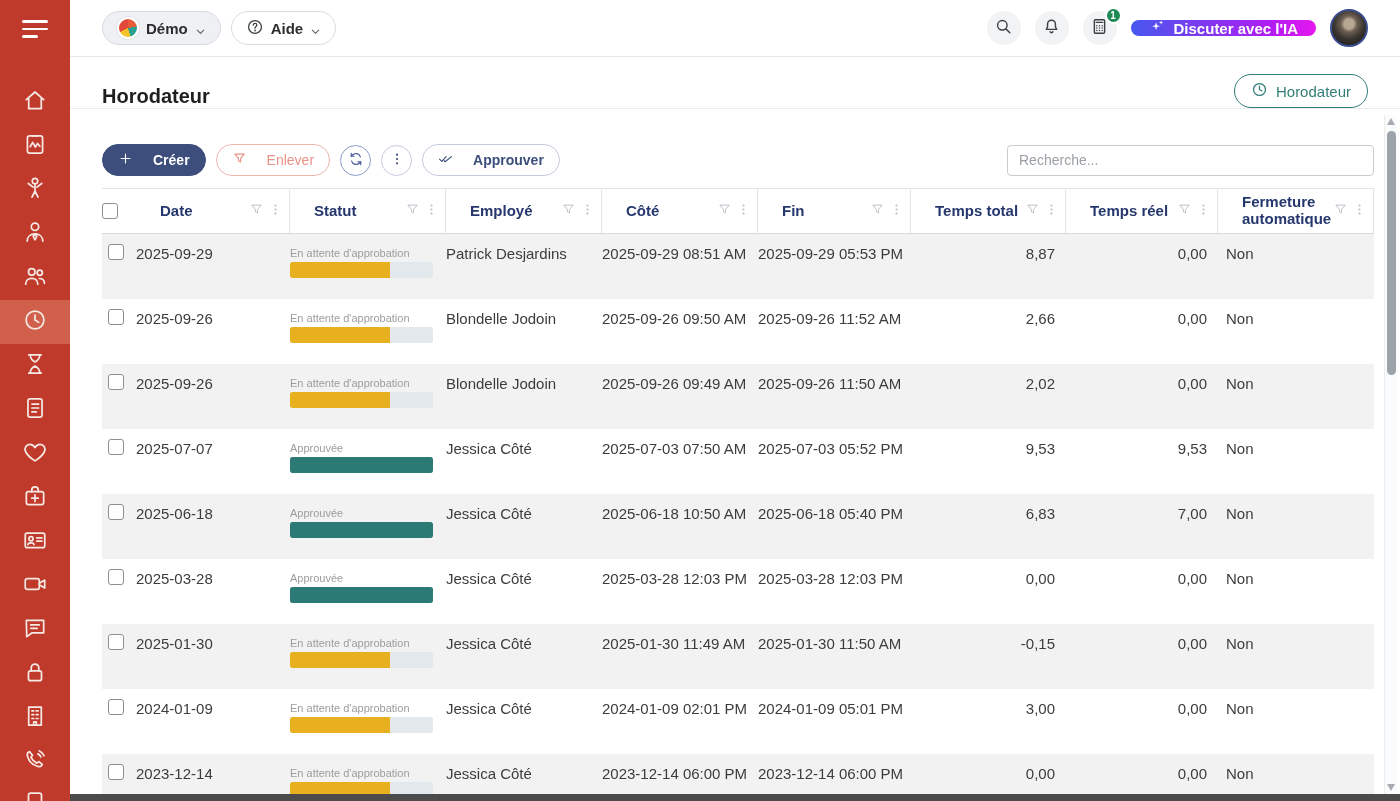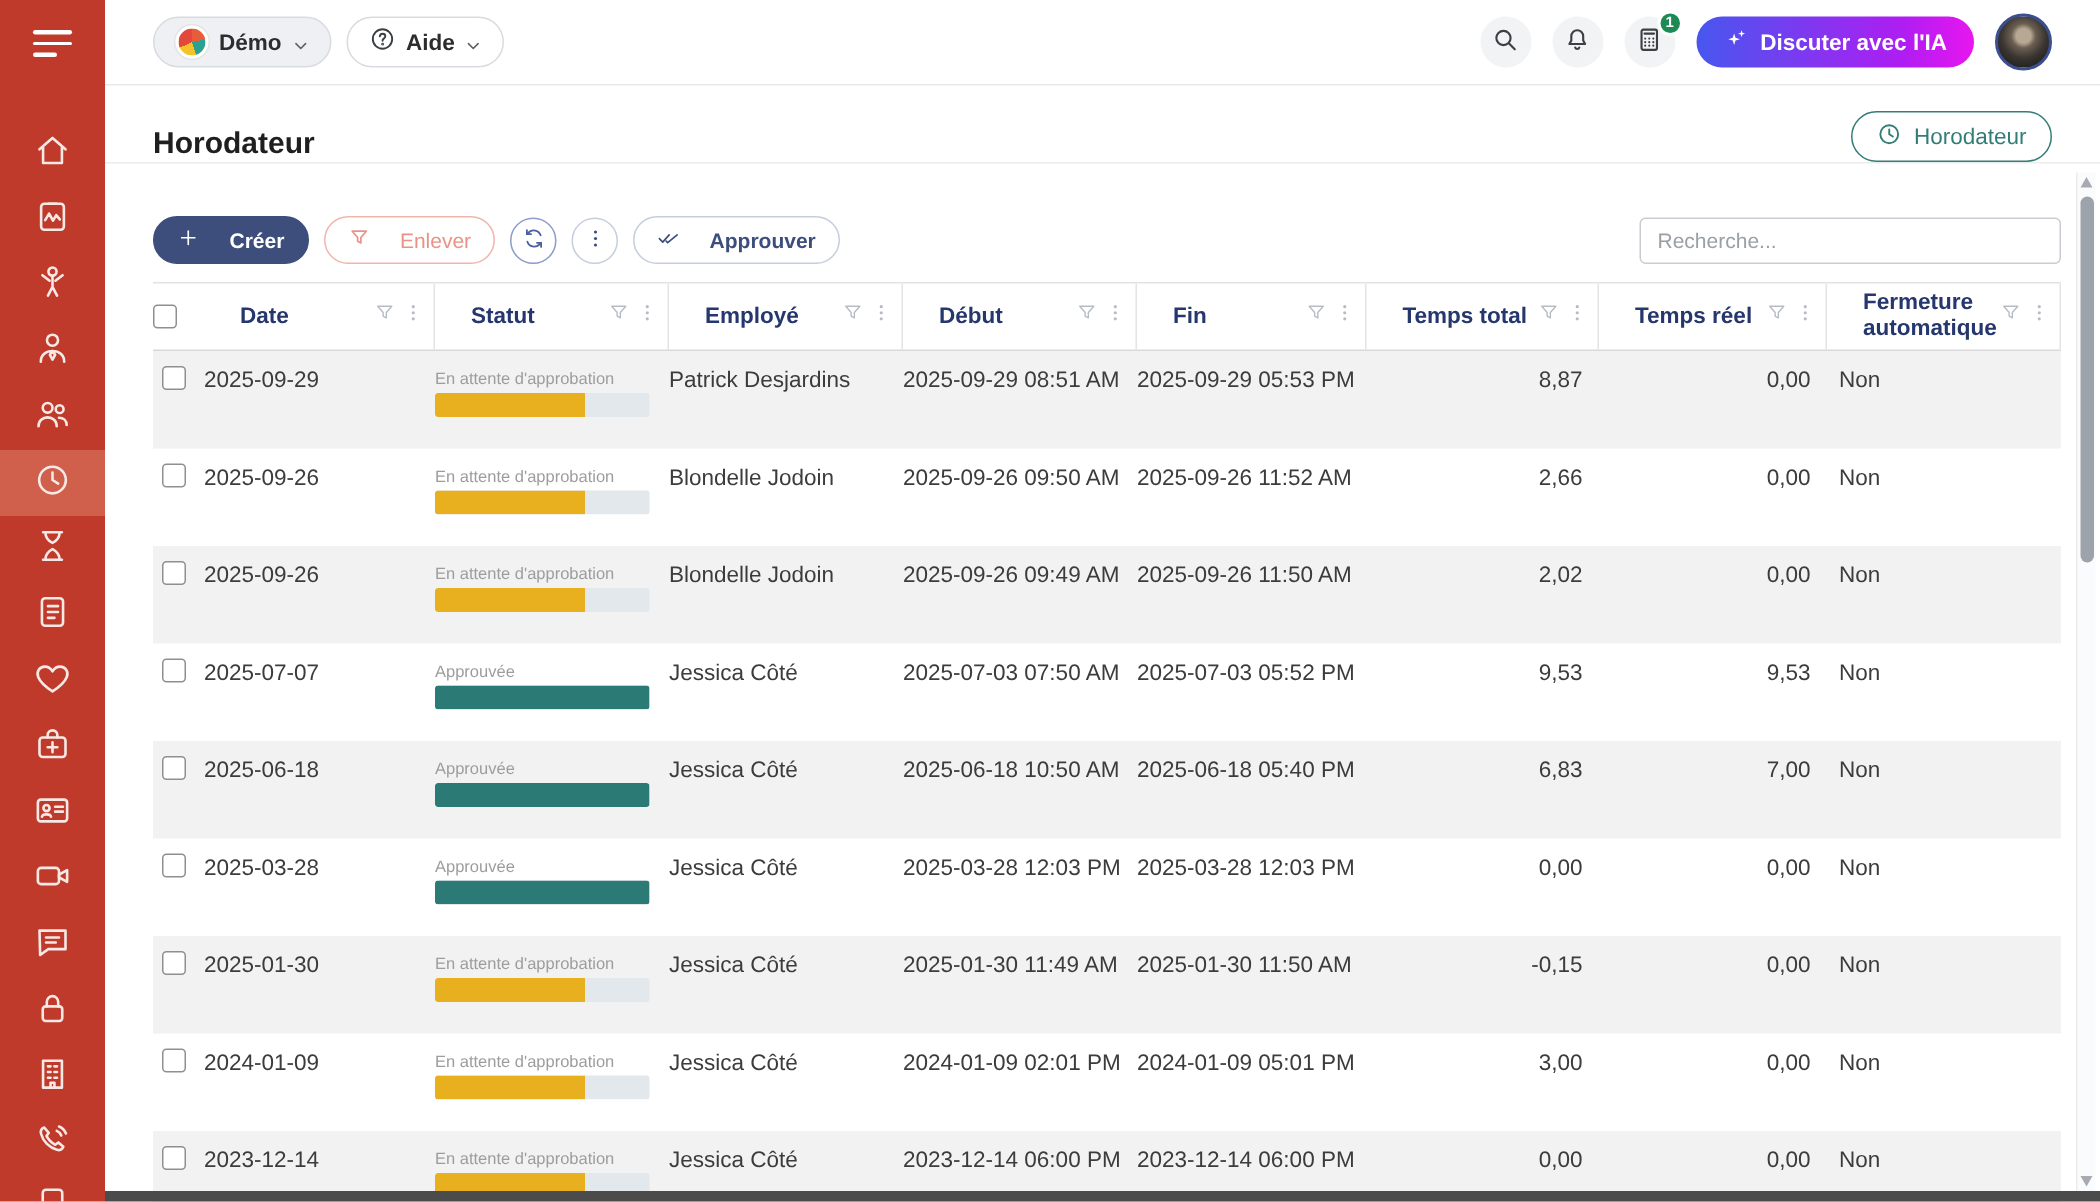--- a/index.html
+++ b/index.html
@@ -37,21 +37,21 @@
   .chev { width:11px; height:11px; }
   .chev svg { width:11px; height:11px; stroke:#5f6368; stroke-width:2.4; fill:none; stroke-linecap:round; stroke-linejoin:round;}
   .qmark svg { width:18px; height:18px; stroke:#3c4043; stroke-width:1.7; fill:none; stroke-linecap:round;}
   .topbar-right { margin-left:auto; display:flex; align-items:center; gap:14px; }
   .round-btn { width:34px; height:34px; border-radius:50%; background:#f1f3f4;
     display:flex; align-items:center; justify-content:center; cursor:pointer; position:relative; border:none; }
   .round-btn svg { width:19px; height:19px; stroke:#3c4043; stroke-width:1.8; fill:none; stroke-linecap:round; stroke-linejoin:round;}
   .badge { position:absolute; top:-4px; right:-5px; min-width:17px; height:17px;
     background:#1d8a55; color:#fff; border:2px solid #fff; border-radius:50%;
     font-size:10px; font-weight:700; display:flex; align-items:center; justify-content:center; }
-  .ai-btn { height:34px; border:none; border-radius:17px; padding:0 18px;
+  .ai-btn { height:16px; border:none; border-radius:17px; padding:0 18px;
     background:linear-gradient(90deg,#4757ee,#b01df2 75%,#e816ef); color:#fff;
     font-size:15px; font-weight:600; display:flex; align-items:center; gap:8px; cursor:pointer;
     font-family:"Liberation Sans", sans-serif; }
   .ai-btn svg { width:17px; height:17px; fill:#fff; stroke:none; }
   .avatar { width:38px; height:38px; border-radius:50%; border:2px solid #3b4f8e; cursor:pointer;
     background:radial-gradient(circle at 50% 38%, #b7a893 0 18%, #6b5f52 30%, #3a3531 55%, #23211f 80%); }
 
   
   .page-header { height:52px; border-bottom:1px solid #ececec; display:flex;
     align-items:flex-end; padding:0 32px; }
@@ -74,21 +74,21 @@
   .btn-remove svg { stroke:#ea9287; }
   .btn-approve { color:#3d4e7d; font-weight:600; }
   .btn-approve svg { stroke:#3d4e7d; }
   .circle-btn { width:31px; height:31px; border-radius:50%; background:#fff;
     display:flex; align-items:center; justify-content:center; cursor:pointer; }
   .circle-btn svg { width:16px; height:16px; fill:none; stroke-width:1.8; stroke-linecap:round; stroke-linejoin:round;}
   .circle-refresh { border:1px solid #8d9cc9; }
   .circle-refresh svg { stroke:#4a5f9e; }
   .circle-kebab { border:1px solid #c6cdde; }
   .circle-kebab svg { fill:#3d4e7d; stroke:none; }
-  .search-box { margin-left:auto; width:281px; height:31px; border:1px solid #c9ccd1;
+  .search-box { margin-left:auto; width:367px; height:31px; border:1px solid #c9ccd1;
     border-radius:4px; padding:0 11px; font-size:14px; color:#333; outline:none;
     font-family:"Liberation Sans", sans-serif; }
   .search-box::placeholder { color:#9aa0a6; }
 
   
   .table { margin-top:12px; width:1272px; }
   .thead, .trow { display:grid;
     grid-template-columns:34px 154px 156px 156px 156px 153px 155px 152px 156px; }
   .thead { border-top:1px solid #e3e3e3; border-bottom:1px solid #d9d9d9; height:46px; }
   .hcheck { display:flex; align-items:center; }
@@ -383,21 +383,21 @@
                 </svg></span>
       <span class="kebab-sm"><svg viewBox="0 0 24 24">
                   <circle cx="12" cy="5.5" r="1.7"></circle>
                   <circle cx="12" cy="12" r="1.7"></circle>
                   <circle cx="12" cy="18.5" r="1.7"></circle>
                 </svg></span>
     </span>
   </div>
 
   <div class="hcell">
-    <span class="hlabel">Début</span>
+    <span class="hlabel">Côté</span>
     <span class="hicons">
       <span class="funnel"><svg viewBox="0 0 24 24">
                   <path d="M4.5 5h15l-5.8 6.8v5.7l-3.4-1.8v-3.9z"></path>
                 </svg></span>
       <span class="kebab-sm"><svg viewBox="0 0 24 24">
                   <circle cx="12" cy="5.5" r="1.7"></circle>
                   <circle cx="12" cy="12" r="1.7"></circle>
                   <circle cx="12" cy="18.5" r="1.7"></circle>
                 </svg></span>
     </span>

